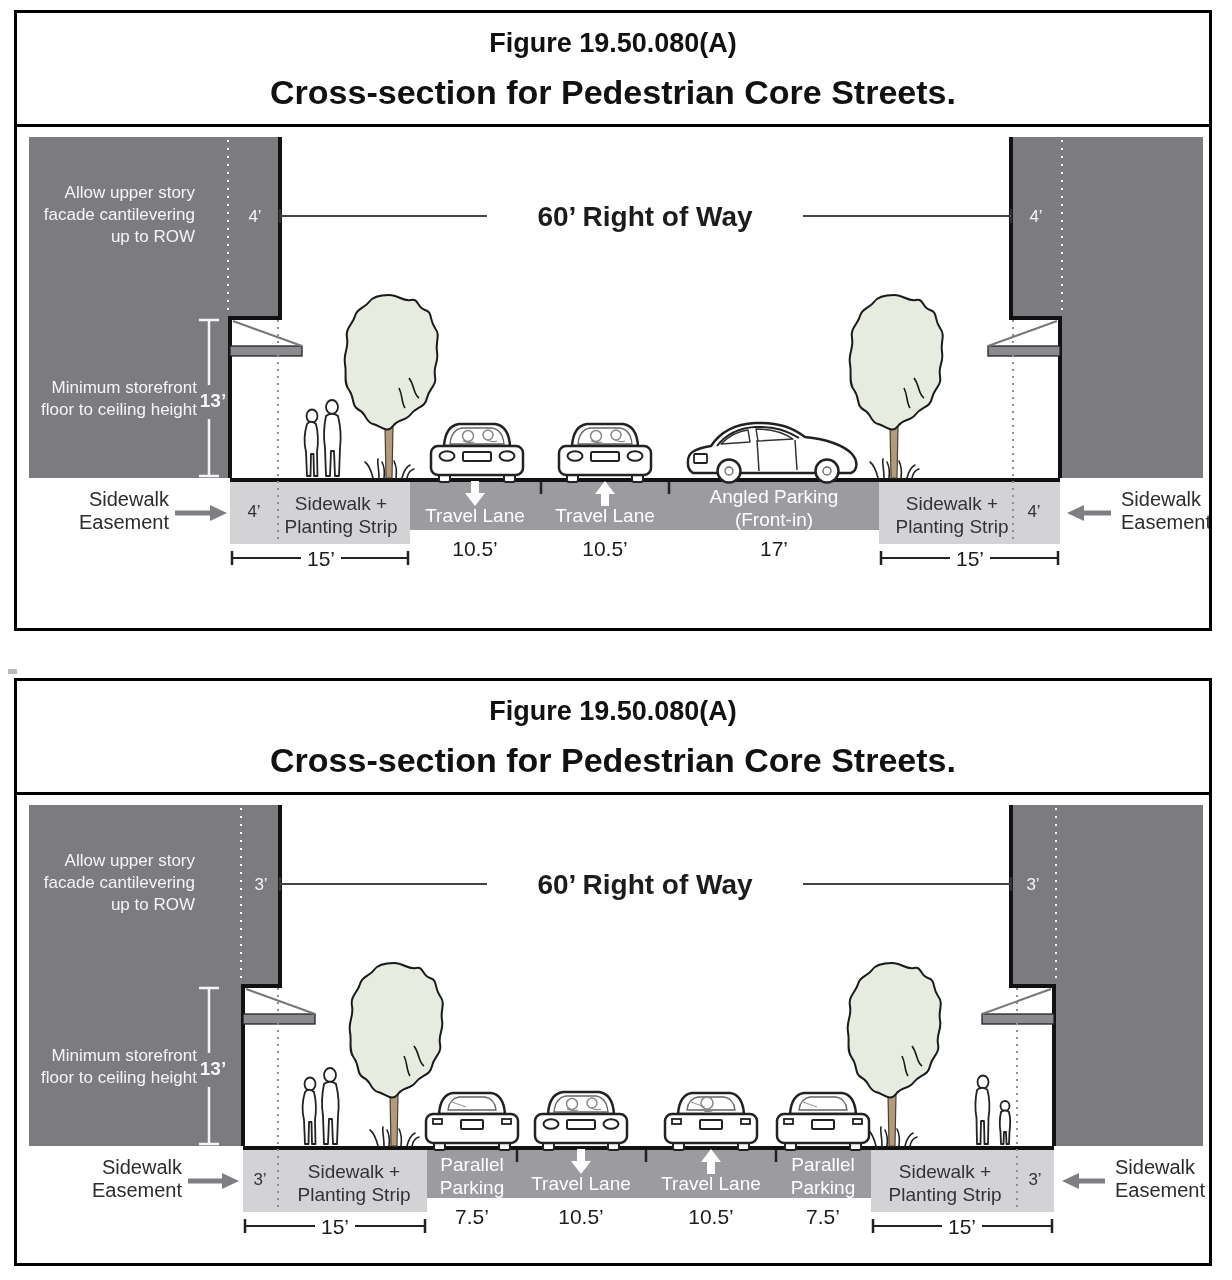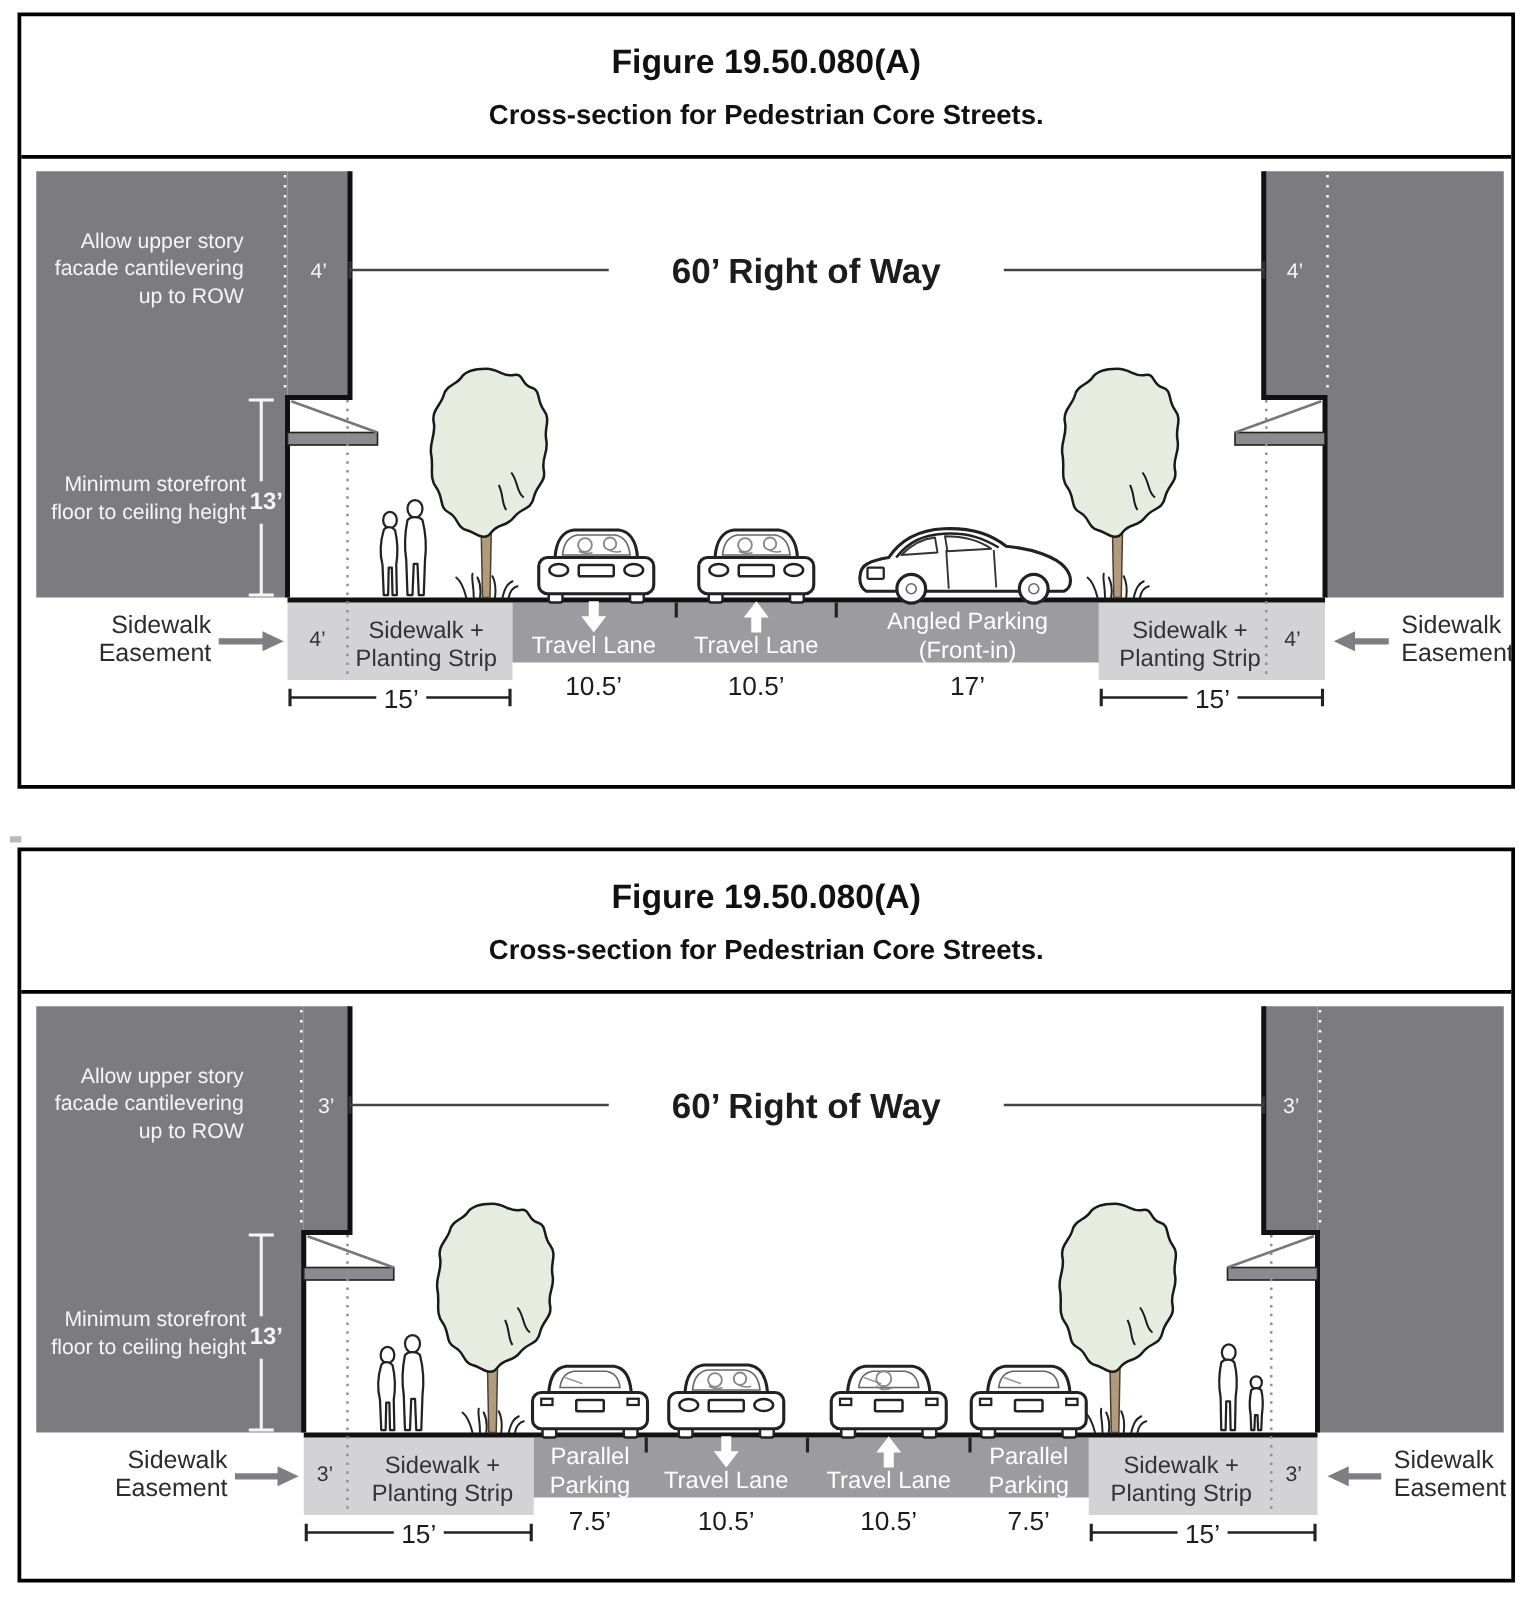--- a/index.html
+++ b/index.html
@@ -3,21 +3,21 @@
 <meta charset="utf-8">
 <style>
   html,body{margin:0;padding:0;background:#ffffff;}
   body{font-family:"Liberation Sans", sans-serif; -webkit-font-smoothing:antialiased;}
   .page{position:relative;width:1232px;height:1280px;background:#ffffff;overflow:hidden;text-align:center;}
   .panel{position:absolute;left:14px;width:1198px;border:3px solid #000;background:#fff;box-sizing:border-box;}
   .panel-1{top:10px;height:621px;}
   .panel-2{top:678px;height:588px;}
   .figure-title{height:114px;border-bottom:3px solid #000;display:flex;flex-direction:column;align-items:center;justify-content:center;gap:14px;box-sizing:border-box;padding-top:2px;}
   .figure-title .t1{font-size:27px;font-weight:bold;color:#111;}
-  .figure-title .t2{font-size:22px;font-weight:bold;color:#111;}
+  .figure-title .t2{font-size:34px;font-weight:bold;color:#111;}
   .diagram{display:block;}
   svg text{font-family:"Liberation Sans", sans-serif;}
   .note-w{fill:#f5f5f5;font-size:17px;}
   .band-label{fill:#ffffff;font-size:19px;}
   .width-label{fill:#1c1c1c;font-size:21px;}
   .slab-label{fill:#333336;font-size:19px;}
   .small-dim{fill:#333336;font-size:17px;}
   .dim-text{fill:#1c1c1c;font-size:21px;}
   .row-text{fill:#1c1c1c;font-size:28px;font-weight:bold;}
   .ease-text{fill:#2c2c2f;font-size:20px;}

